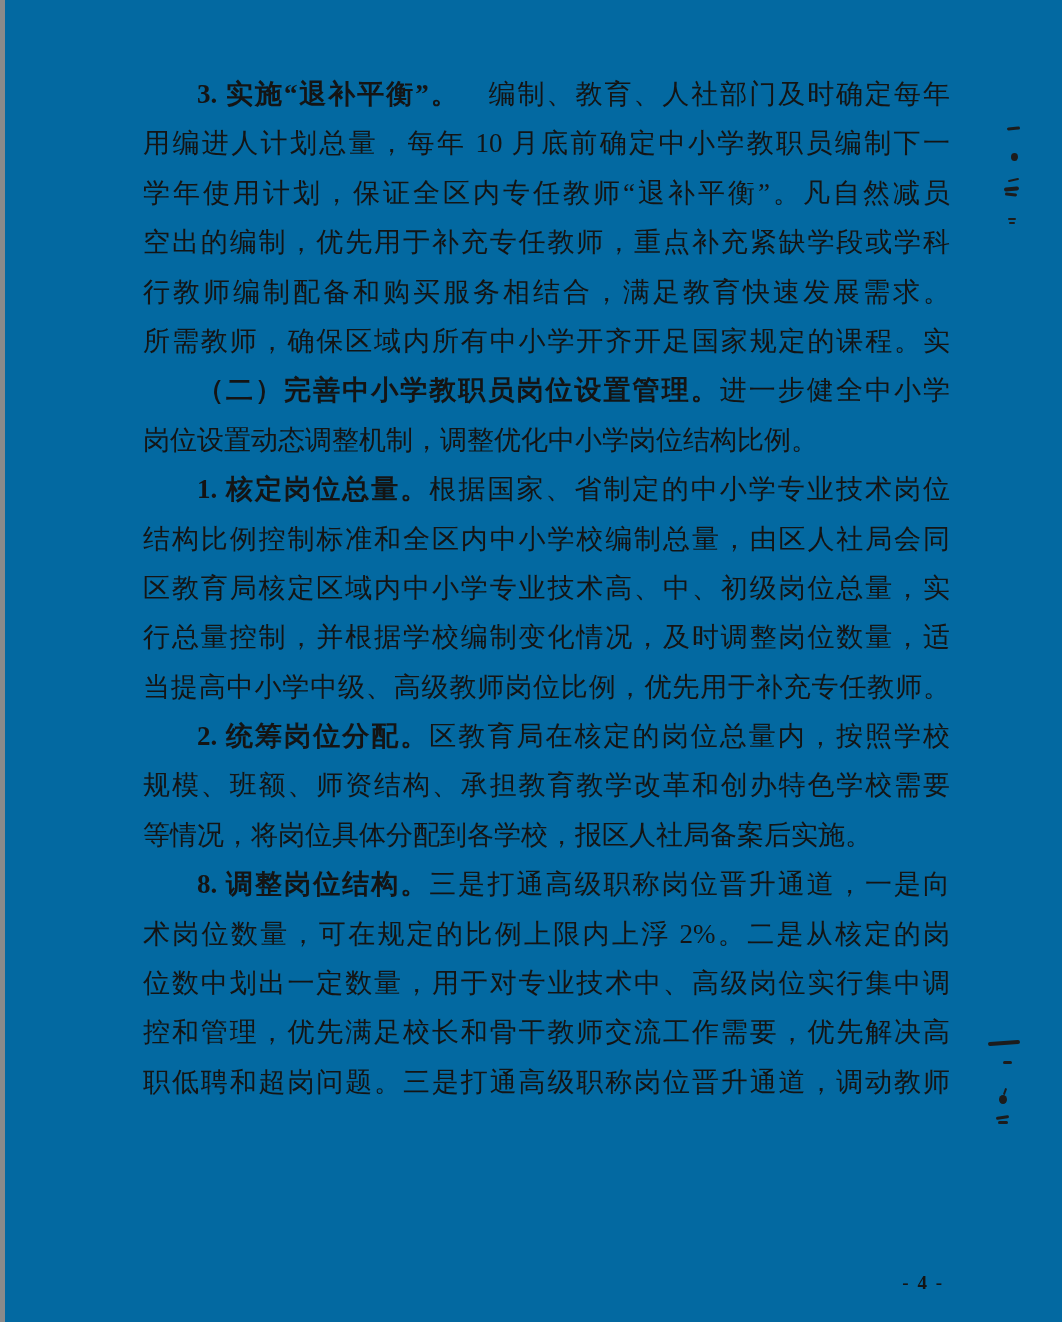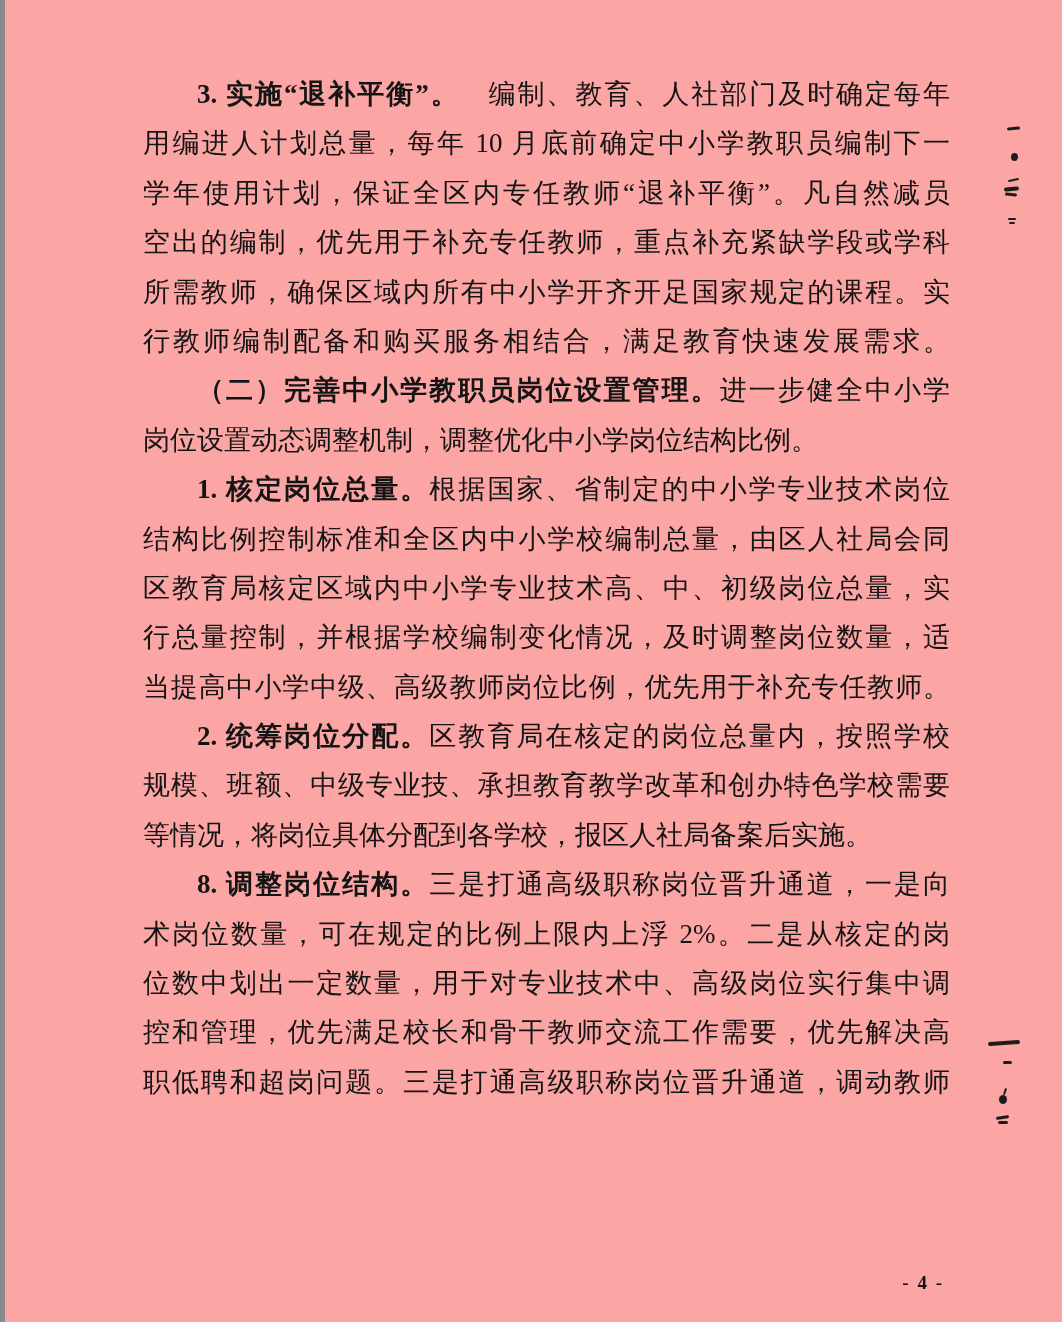--- a/index.html
+++ b/index.html
@@ -1,20 +1,20 @@
 <!DOCTYPE html>
 <html><head>
 <meta charset="utf-8">
 <style>
   html, body { margin: 0; padding: 0; background: #ffffff; }
   .page {
     position: relative;
     width: 1062px;
     height: 1322px;
-    background: #fca5a5;
+    background: #0369a1;
     overflow: hidden;
     font-family: "Liberation Serif", "DejaVu Serif", serif;
     color: #141414;
   }
   .scan-strip {
     position: absolute;
     left: 0; top: 0;
     width: 5px; height: 100%;
     background: #8a8a8a;
   }
@@ -56,31 +56,31 @@
 
 <div class="page">
 
   <div class="scan-strip"></div>
 
   <div class="body-text">
       <div class="line indent"><span class="bold">3. 实施“退补平衡”。</span><span>　编制、教育、人社部门及时确定每年</span></div>
       <div class="line"><span>用编进人计划总量，每年 10 月底前确定中小学教职员编制下一</span></div>
       <div class="line"><span>学年使用计划，保证全区内专任教师“退补平衡”。凡自然减员</span></div>
       <div class="line"><span>空出的编制，优先用于补充专任教师，重点补充紧缺学段或学科</span></div>
+      <div class="line"><span>行教师编制配备和购买服务相结合，满足教育快速发展需求。</span></div>
       <div class="line"><span>所需教师，确保区域内所有中小学开齐开足国家规定的课程。实</span></div>
-      <div class="line"><span>行教师编制配备和购买服务相结合，满足教育快速发展需求。</span></div>
       <div class="line indent"><span class="bold">（二）完善中小学教职员岗位设置管理。</span><span>进一步健全中小学</span></div>
       <div class="line para-end"><span>岗位设置动态调整机制，调整优化中小学岗位结构比例。</span></div>
       <div class="line indent"><span class="bold">1. 核定岗位总量。</span><span>根据国家、省制定的中小学专业技术岗位</span></div>
       <div class="line"><span>结构比例控制标准和全区内中小学校编制总量，由区人社局会同</span></div>
       <div class="line"><span>区教育局核定区域内中小学专业技术高、中、初级岗位总量，实</span></div>
       <div class="line"><span>行总量控制，并根据学校编制变化情况，及时调整岗位数量，适</span></div>
       <div class="line"><span>当提高中小学中级、高级教师岗位比例，优先用于补充专任教师。</span></div>
       <div class="line indent"><span class="bold">2. 统筹岗位分配。</span><span>区教育局在核定的岗位总量内，按照学校</span></div>
-      <div class="line"><span>规模、班额、中级专业技、承担教育教学改革和创办特色学校需要</span></div>
+      <div class="line"><span>规模、班额、师资结构、承担教育教学改革和创办特色学校需要</span></div>
       <div class="line para-end"><span>等情况，将岗位具体分配到各学校，报区人社局备案后实施。</span></div>
       <div class="line indent"><span class="bold">8. 调整岗位结构。</span><span>三是打通高级职称岗位晋升通道，一是向</span></div>
       <div class="line"><span>术岗位数量，可在规定的比例上限内上浮 2%。二是从核定的岗</span></div>
       <div class="line"><span>位数中划出一定数量，用于对专业技术中、高级岗位实行集中调</span></div>
       <div class="line"><span>控和管理，优先满足校长和骨干教师交流工作需要，优先解决高</span></div>
       <div class="line"><span>职低聘和超岗问题。三是打通高级职称岗位晋升通道，调动教师</span></div>
     </div>
 
   <div>
     <div class="mark" style="left:1007px;top:127px;width:13px;height:3px;transform:rotate(-5deg)"></div>

